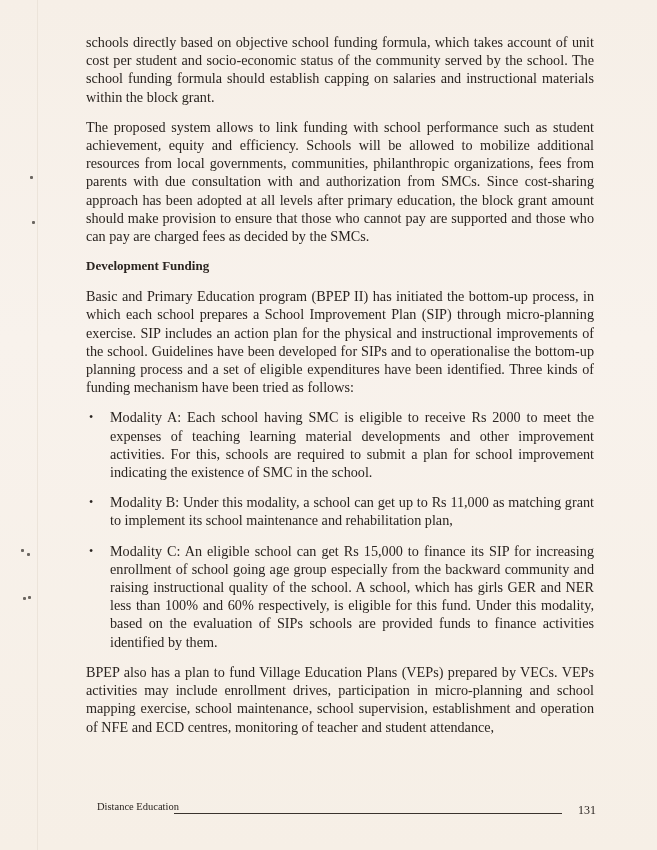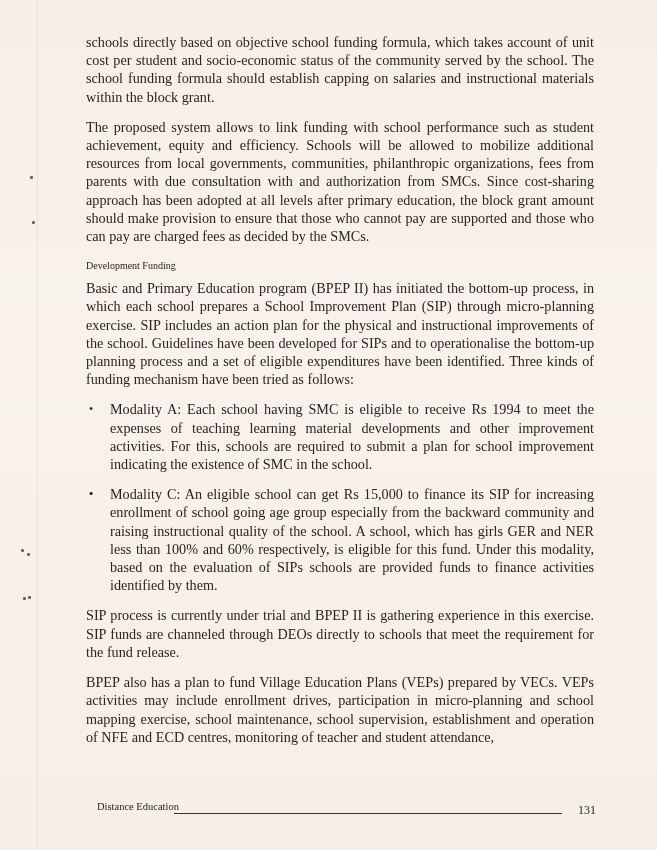--- a/index.html
+++ b/index.html
@@ -17,21 +17,21 @@
   .spine {
     position: absolute; left: 37px; top: 0; width: 1px; height: 850px;
     background: #ece4da;
   }
   .content {
     position: absolute; left: 86px; top: 33px; width: 508px;
     font-size: 14.2px; line-height: 18.2px;
   }
   p { margin: 0 0 12px 0; text-align: justify; }
   h3 {
-    margin: 0 0 4px 0; font-size: 10px; font-weight: normal; line-height: 18px;
+    margin: 0 0 12px 0; font-size: 13px; font-weight: bold; line-height: 18px;
   }
   ul { list-style: none; margin: 0; padding: 0; }
   li {
     position: relative; padding-left: 24px; margin-bottom: 12px; text-align: justify;
   }
   li .bullet {
     position: absolute; left: 3px; top: 0; font-size: 12px;
   }
   .footer {
     position: absolute; left: 86px; top: 801px; width: 510px; height: 20px;
@@ -57,31 +57,31 @@
   <div class="mark" style="left:28px;top:596px;"></div>
 
   <div class="content">
     <p>schools directly based on objective school funding formula, which takes account of unit cost per student and socio-economic status of the community served by the school. The school funding formula should establish capping on salaries and instructional materials within the block grant.</p>
     <p>The proposed system allows to link funding with school performance such as student achievement, equity and efficiency. Schools will be allowed to mobilize additional resources from local governments, communities, philanthropic organizations, fees from parents with due consultation with and authorization from SMCs. Since cost-sharing approach has been adopted at all levels after primary education, the block grant amount should make provision to ensure that those who cannot pay are supported and those who can pay are charged fees as decided by the SMCs.</p>
     <h3>Development Funding</h3>
     <p>Basic and Primary Education program (BPEP II) has initiated the bottom-up process, in which each school prepares a School Improvement Plan (SIP) through micro-planning exercise.  SIP includes an action plan for the physical and instructional improvements of the school. Guidelines have been developed for SIPs and to operationalise the bottom-up planning process and a set of eligible expenditures have been identified. Three kinds of funding mechanism have been tried as follows:</p>
     <ul>
       <li>
         <span class="bullet">•</span>
-        <span>Modality A: Each school having SMC is eligible to receive Rs 1994 to meet the expenses of teaching learning material developments and other improvement activities. For this, schools are required to submit a plan for school improvement indicating the existence of SMC in the school.</span>
+        <span>Modality A: Each school having SMC is eligible to receive Rs 2000 to meet the expenses of teaching learning material developments and other improvement activities. For this, schools are required to submit a plan for school improvement indicating the existence of SMC in the school.</span>
       </li>
       <li>
         <span class="bullet">•</span>
+        <span>Modality B: Under this modality, a school can get up to Rs 11,000 as matching grant to implement its school maintenance and rehabilitation plan,</span>
       </li>
       <li>
         <span class="bullet">•</span>
         <span>Modality C: An eligible school can get Rs 15,000 to finance its SIP for increasing enrollment of school going age group especially from the backward community and raising instructional quality of the school. A school, which has girls GER and NER less than 100% and 60% respectively, is eligible for this fund. Under this modality, based on the evaluation of SIPs schools are provided funds to finance activities identified by them.</span>
       </li>
     </ul>
-    <p>SIP process is currently under trial and BPEP II is gathering experience in this exercise. SIP funds are channeled through DEOs directly to schools that meet the requirement for the fund release.</p>
     <p>BPEP also has a plan to fund Village Education Plans (VEPs) prepared by VECs. VEPs activities may include enrollment drives, participation in micro-planning and school mapping exercise, school maintenance, school supervision, establishment and operation of NFE and ECD centres, monitoring of teacher and student attendance,</p>
   </div>
 
   <div class="footer">
     <span class="label">Distance Education</span>
     <div class="rule"></div>
     <span class="pgnum">131</span>
   </div>
 </div>
 

